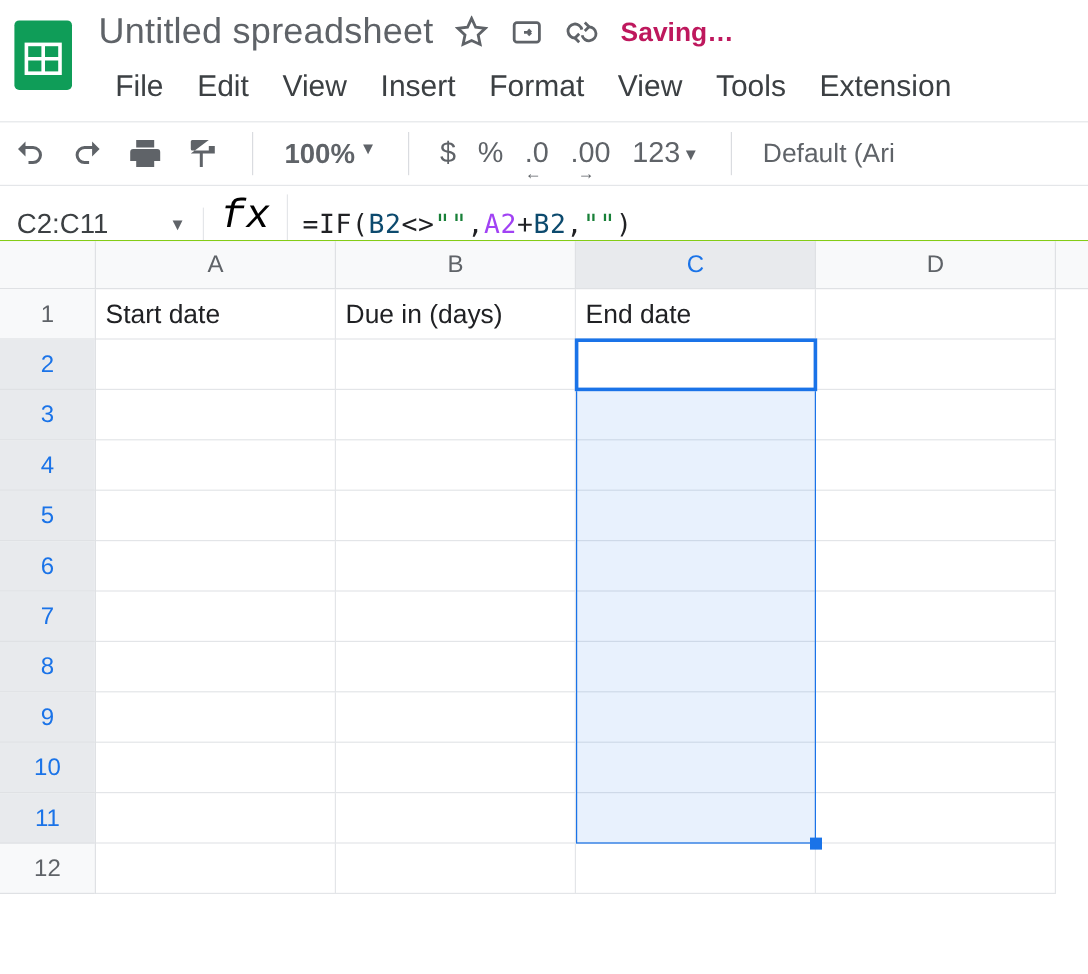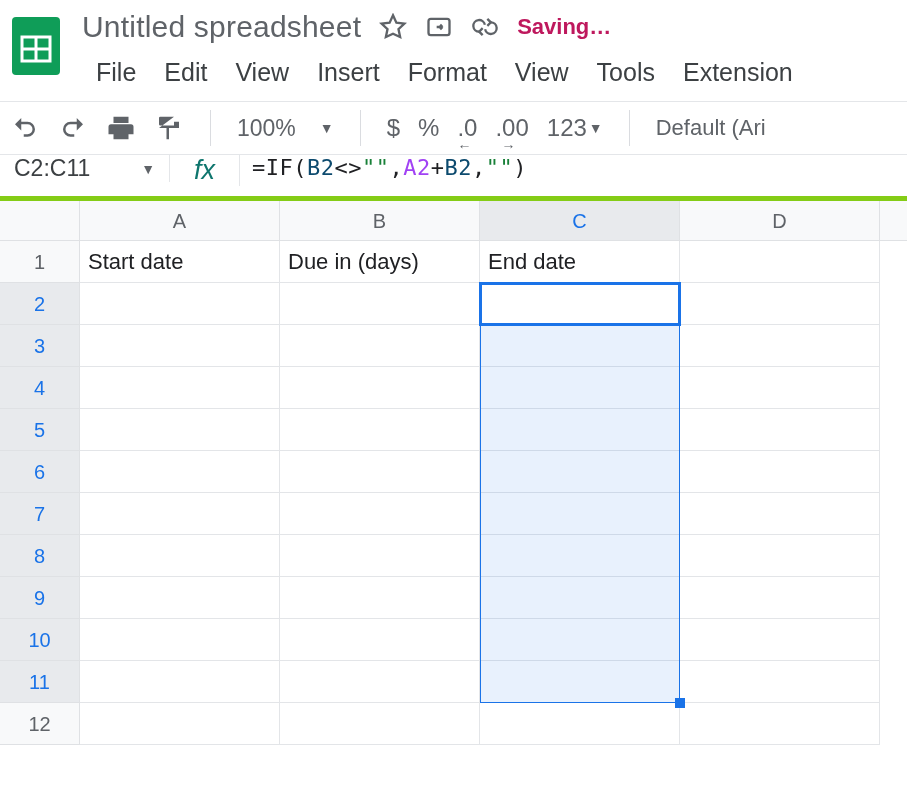--- a/index.html
+++ b/index.html
@@ -44,44 +44,44 @@
   .toolbar-wrap {
     border-top: 1px solid #e4e6e9;
     border-bottom: 1px solid #e4e6e9;
     padding: 8px 10px;
     display:flex; align-items:center; gap:18px;
     color:#5f6368;
     font-size: 24px;
   }
   .tb-icon { width: 30px; height: 30px; fill:#5f6368; }
   .tb-sep { width:1px; height:36px; background:#dadce0; margin:0 8px; }
-  .zoom { display:flex; align-items:center; gap:24px; font-size:23px; }
+  .zoom { display:flex; gap:4px; font-size:23px;font-weight:bold; }
   .caret { font-size:14px; color:#5f6368; }
   .tb-label { font-size:22px; color:#5f6368; }
 
   
   .formula-row {
-    display:flex; align-items:flex-start;
-    border-bottom: 5px solid #84cc16;
+    display:flex; align-items:flex-end;
+    border-bottom: 1px solid #84cc16;
     height: 46px;
     font-size: 23px;
     color:#3c4043;
   }
   .namebox {
     width: 170px;
     border-right: 1px solid #e4e6e9;
     display:flex; align-items:center; justify-content:space-between;
     padding: 0 14px;
   }
   .fx {
     width: 70px;
-    font-family: Liberation Sans, sans-serif;
+    font-family: Liberation Mono, monospace;
     font-style: italic;
-    color:#0f766e;
-    font-size: 27px;
+    color:#000000;
+    font-size: 34px;
     text-align:center;
     border-right:1px solid #e4e6e9;
   }
   .formula {
     padding-left: 12px;
     font-family: "Menlo","Consolas",monospace;
     font-size: 22px;
     display:flex; align-items:center; gap:0;
     letter-spacing: 0.5px;
   }

